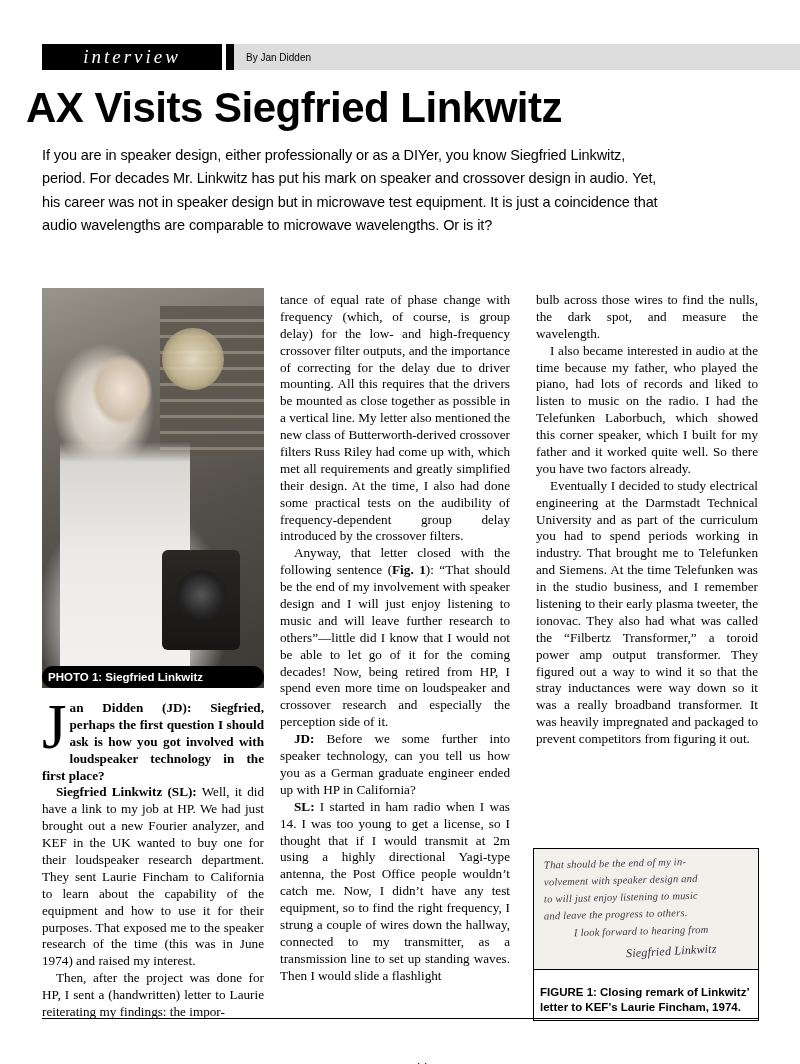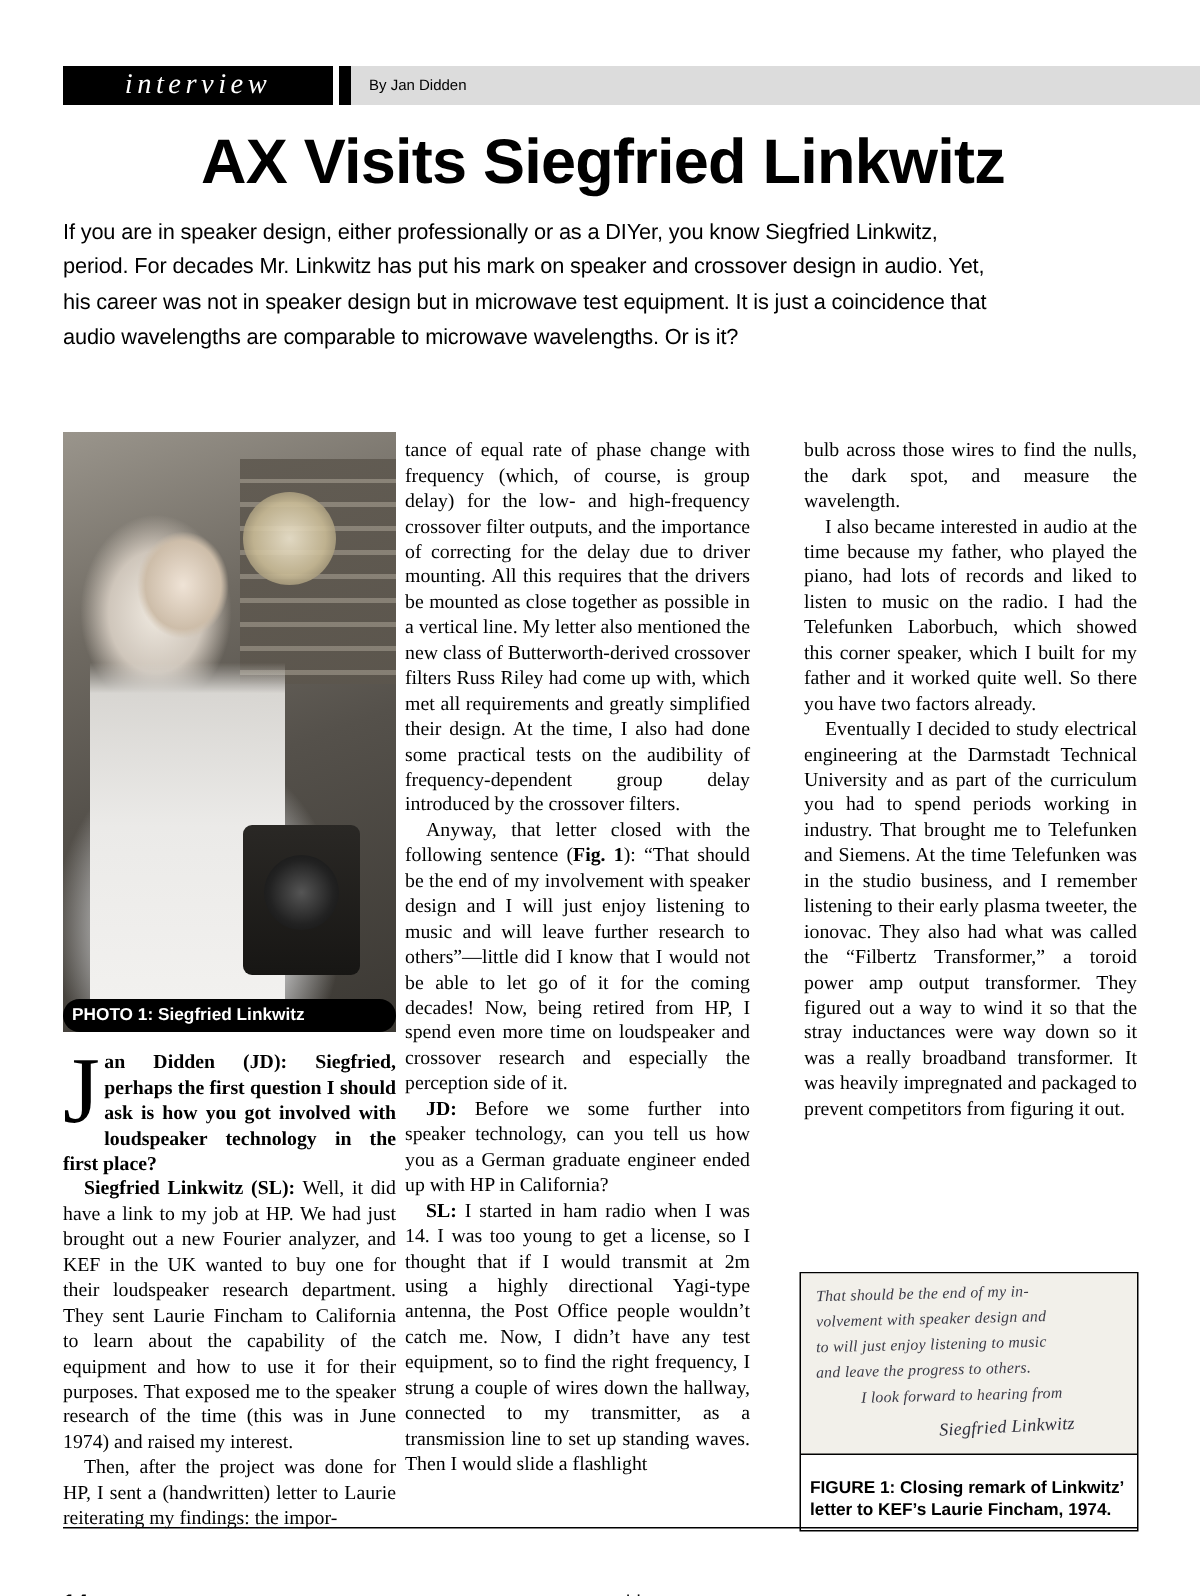--- a/index.html
+++ b/index.html
@@ -58,29 +58,28 @@
     font-size: 10px;
     display: flex;
     align-items: center;
     padding-left: 12px;
     box-sizing: border-box;
   }
 
   
   .title {
     position: absolute;
-    left: 44px;
+    left: 26px;
     top: 86px;
     width: 716px;
     font-family: "Liberation Sans", sans-serif;
     font-weight: bold;
     font-size: 42px;
     letter-spacing: -0.5px;
     line-height: 1.05;
-    text-align: center;
   }
 
   
   .standfirst {
     position: absolute;
     left: 42px;
     top: 144px;
     width: 630px;
     font-family: "Liberation Sans", sans-serif;
     font-size: 14.5px;
@@ -98,21 +97,21 @@
     text-justify: inter-word;
     hyphens: auto;
   }
   .col p {
     margin: 0;
     text-indent: 14px;
   }
   .col p.noindent {
     text-indent: 0;
   }
-  .col-2 { left: 270px; width: 230px; }
+  .col-2 { left: 280px; width: 230px; }
   .col-3 { left: 536px; width: 222px; }
 
   
   .photo-box {
     position: absolute;
     left: 42px;
     top: 288px;
     width: 222px;
     height: 400px;
     background: #7d7d7d;

